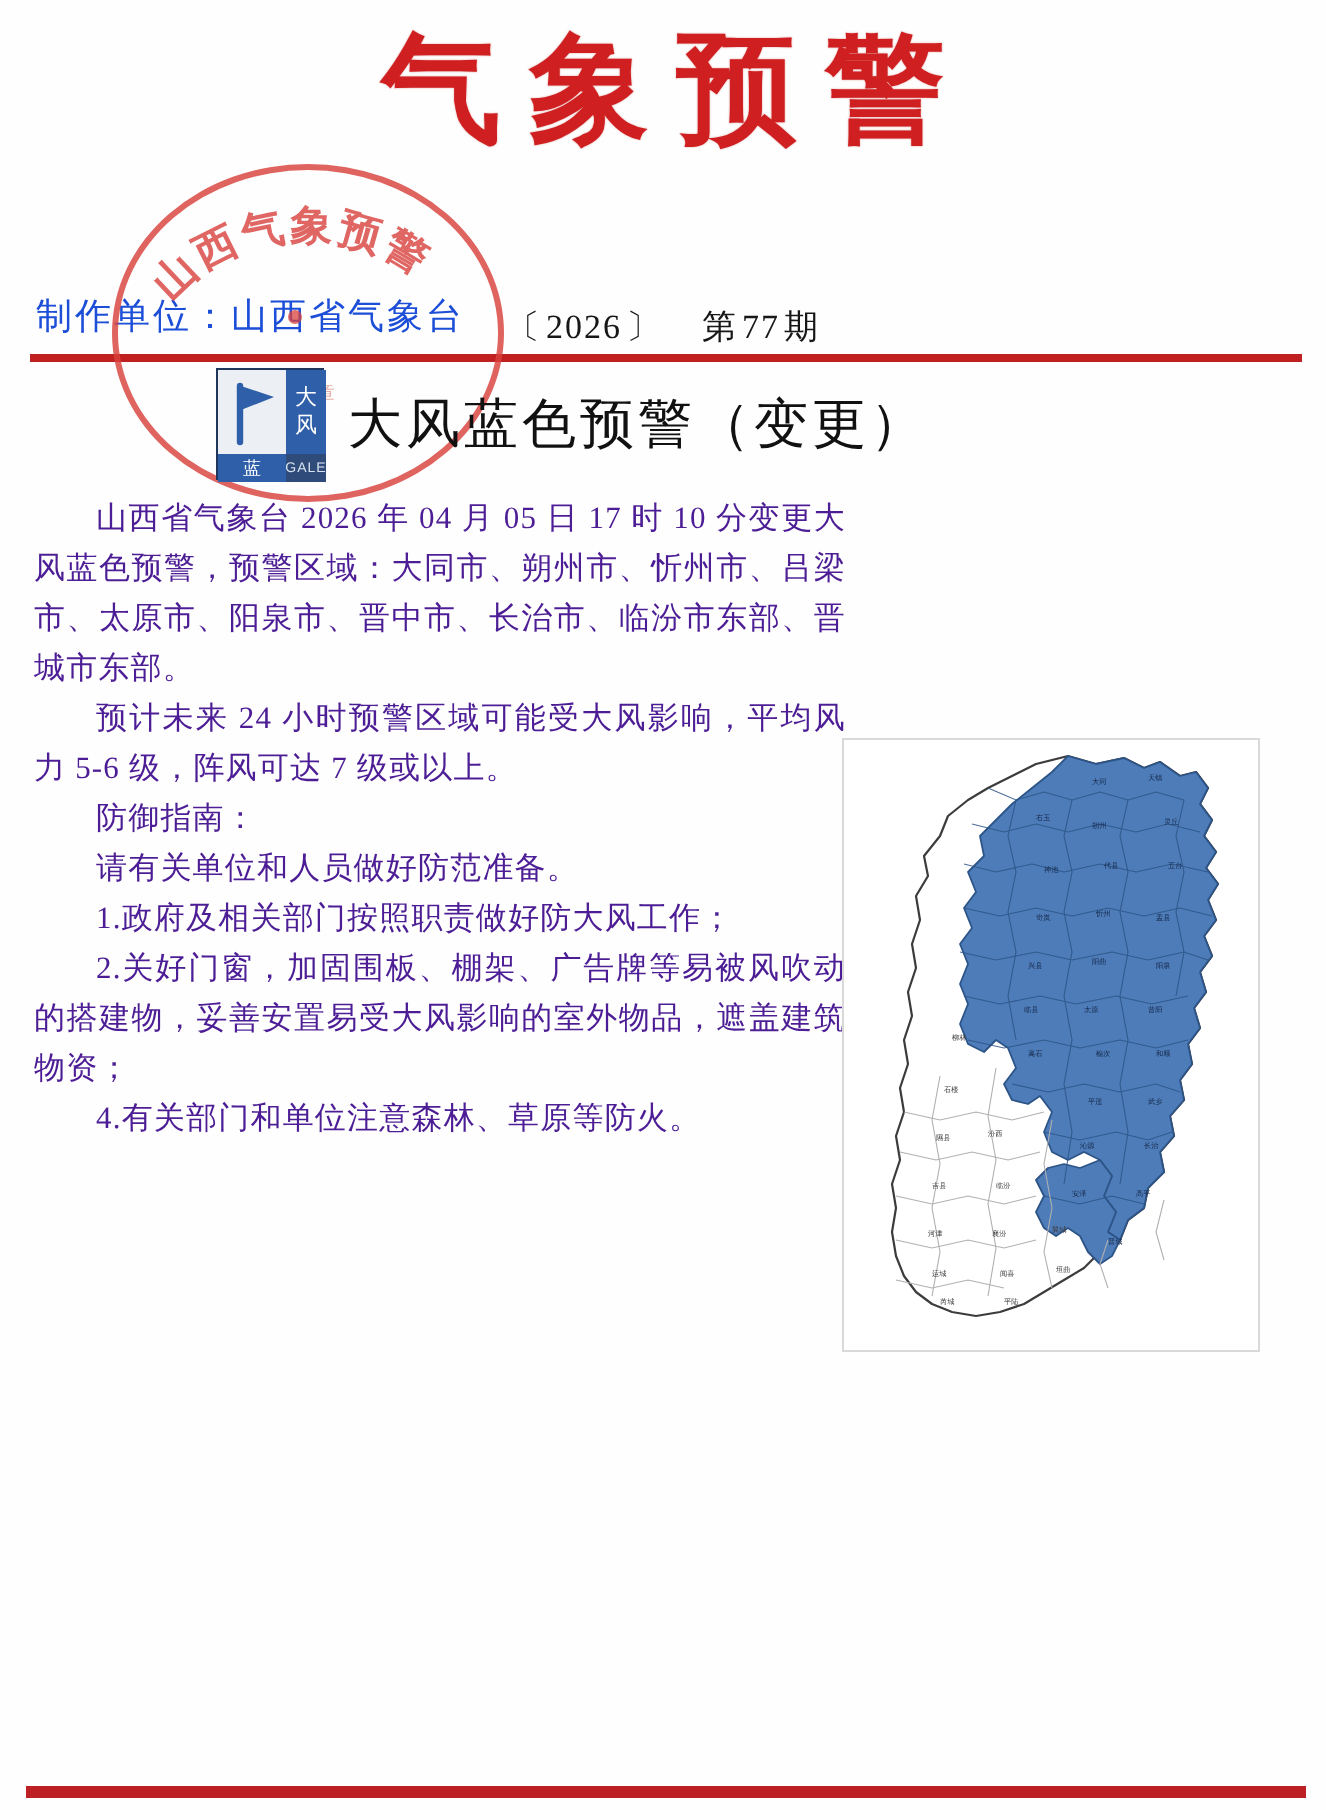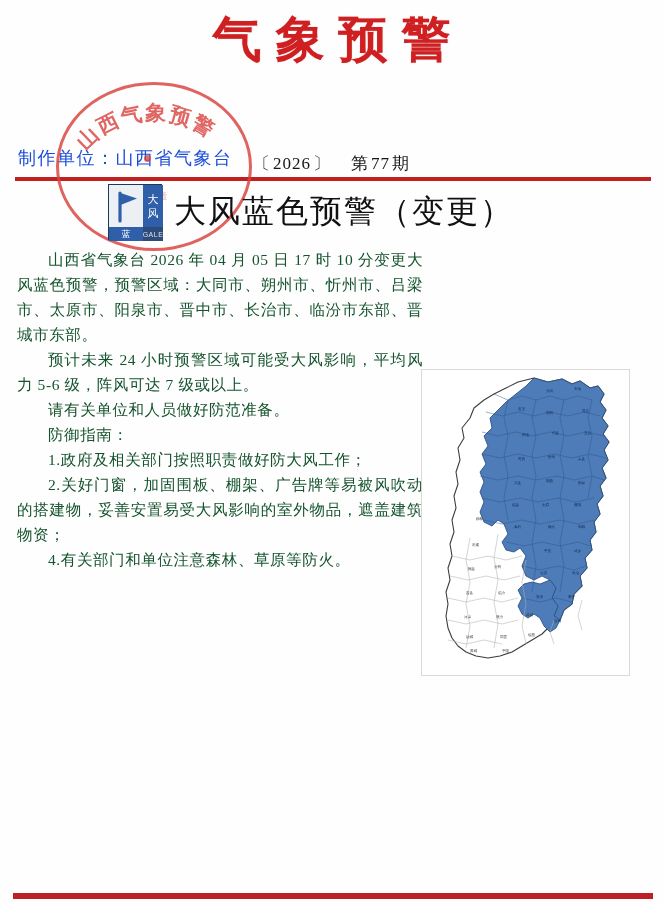--- a/index.html
+++ b/index.html
@@ -21,21 +21,21 @@
   }
 
   
   .masthead {
     position: absolute;
     top: 14px;
     left: 0;
     width: 663px;
     text-align: center;
     font-family: "Liberation Serif", "DejaVu Serif", serif;
-    font-size: 49px;
+    font-size: 60px;
     line-height: 1.05;
     font-weight: bold;
     color: #cf1f20;
     letter-spacing: 14px;
     text-indent: 14px;
     text-shadow: 0 0 1px rgba(180,20,20,0.45);
     white-space: nowrap;
   }
 
   .issue-line {
@@ -199,36 +199,36 @@
     color: #d8e2f0;
     font-size: 7px;
     letter-spacing: .5px;
     display: flex;
     align-items: center;
     justify-content: center;
     font-family: "Liberation Sans", sans-serif;
   }
   .headline-text {
     margin-left: 12px;
-    font-size: 32px;
+    font-size: 27px;
     letter-spacing: 2px;
     color: #111111;
     white-space: nowrap;
     font-family: "Liberation Serif", "DejaVu Serif", serif;
   }
 
   
   .body-col {
     position: absolute;
     left: 17px;
     top: 247px;
     width: 632px;
     font-size: 15.5px;
     line-height: 25px;
-    color: #14532d;
+    color: #4c1d95;
     letter-spacing: .6px;
     text-align: justify;
   }
   .body-col p {
     margin: 0;
     text-indent: 2em;
   }
   
   .map-float {
     float: right;
@@ -301,22 +301,22 @@
       <div class="lvl-box">蓝</div>
       <div class="en-box">GALE</div>
     </div>
     <div class="headline-text">大风蓝色预警（变更）</div>
   </div>
 
   <div class="body-col">
     <div class="map-float"></div>
     <p>山西省气象台 2026 年 04 月 05 日 17 时 10 分变更大风蓝色预警，预警区域：大同市、朔州市、忻州市、吕梁市、太原市、阳泉市、晋中市、长治市、临汾市东部、晋城市东部。</p>
     <p>预计未来 24 小时预警区域可能受大风影响，平均风力 5-6 级，阵风可达 7 级或以上。</p>
+    <p>防御指南：</p>
     <p>请有关单位和人员做好防范准备。</p>
-    <p>防御指南：</p>
     <p>1.政府及相关部门按照职责做好防大风工作；</p>
     <p>2.关好门窗，加固围板、棚架、广告牌等易被风吹动的搭建物，妥善安置易受大风影响的室外物品，遮盖建筑物资；</p>
     <p>4.有关部门和单位注意森林、草原等防火。</p>
   </div>
 
   <div class="map-frame">
     <svg width="207" height="305" viewBox="0 0 207 305" aria-hidden="true">
       <g>
 
         <path d="M112 8 L126 12 L140 9 L150 14 L158 11 L168 18 L176 16 L182 24

